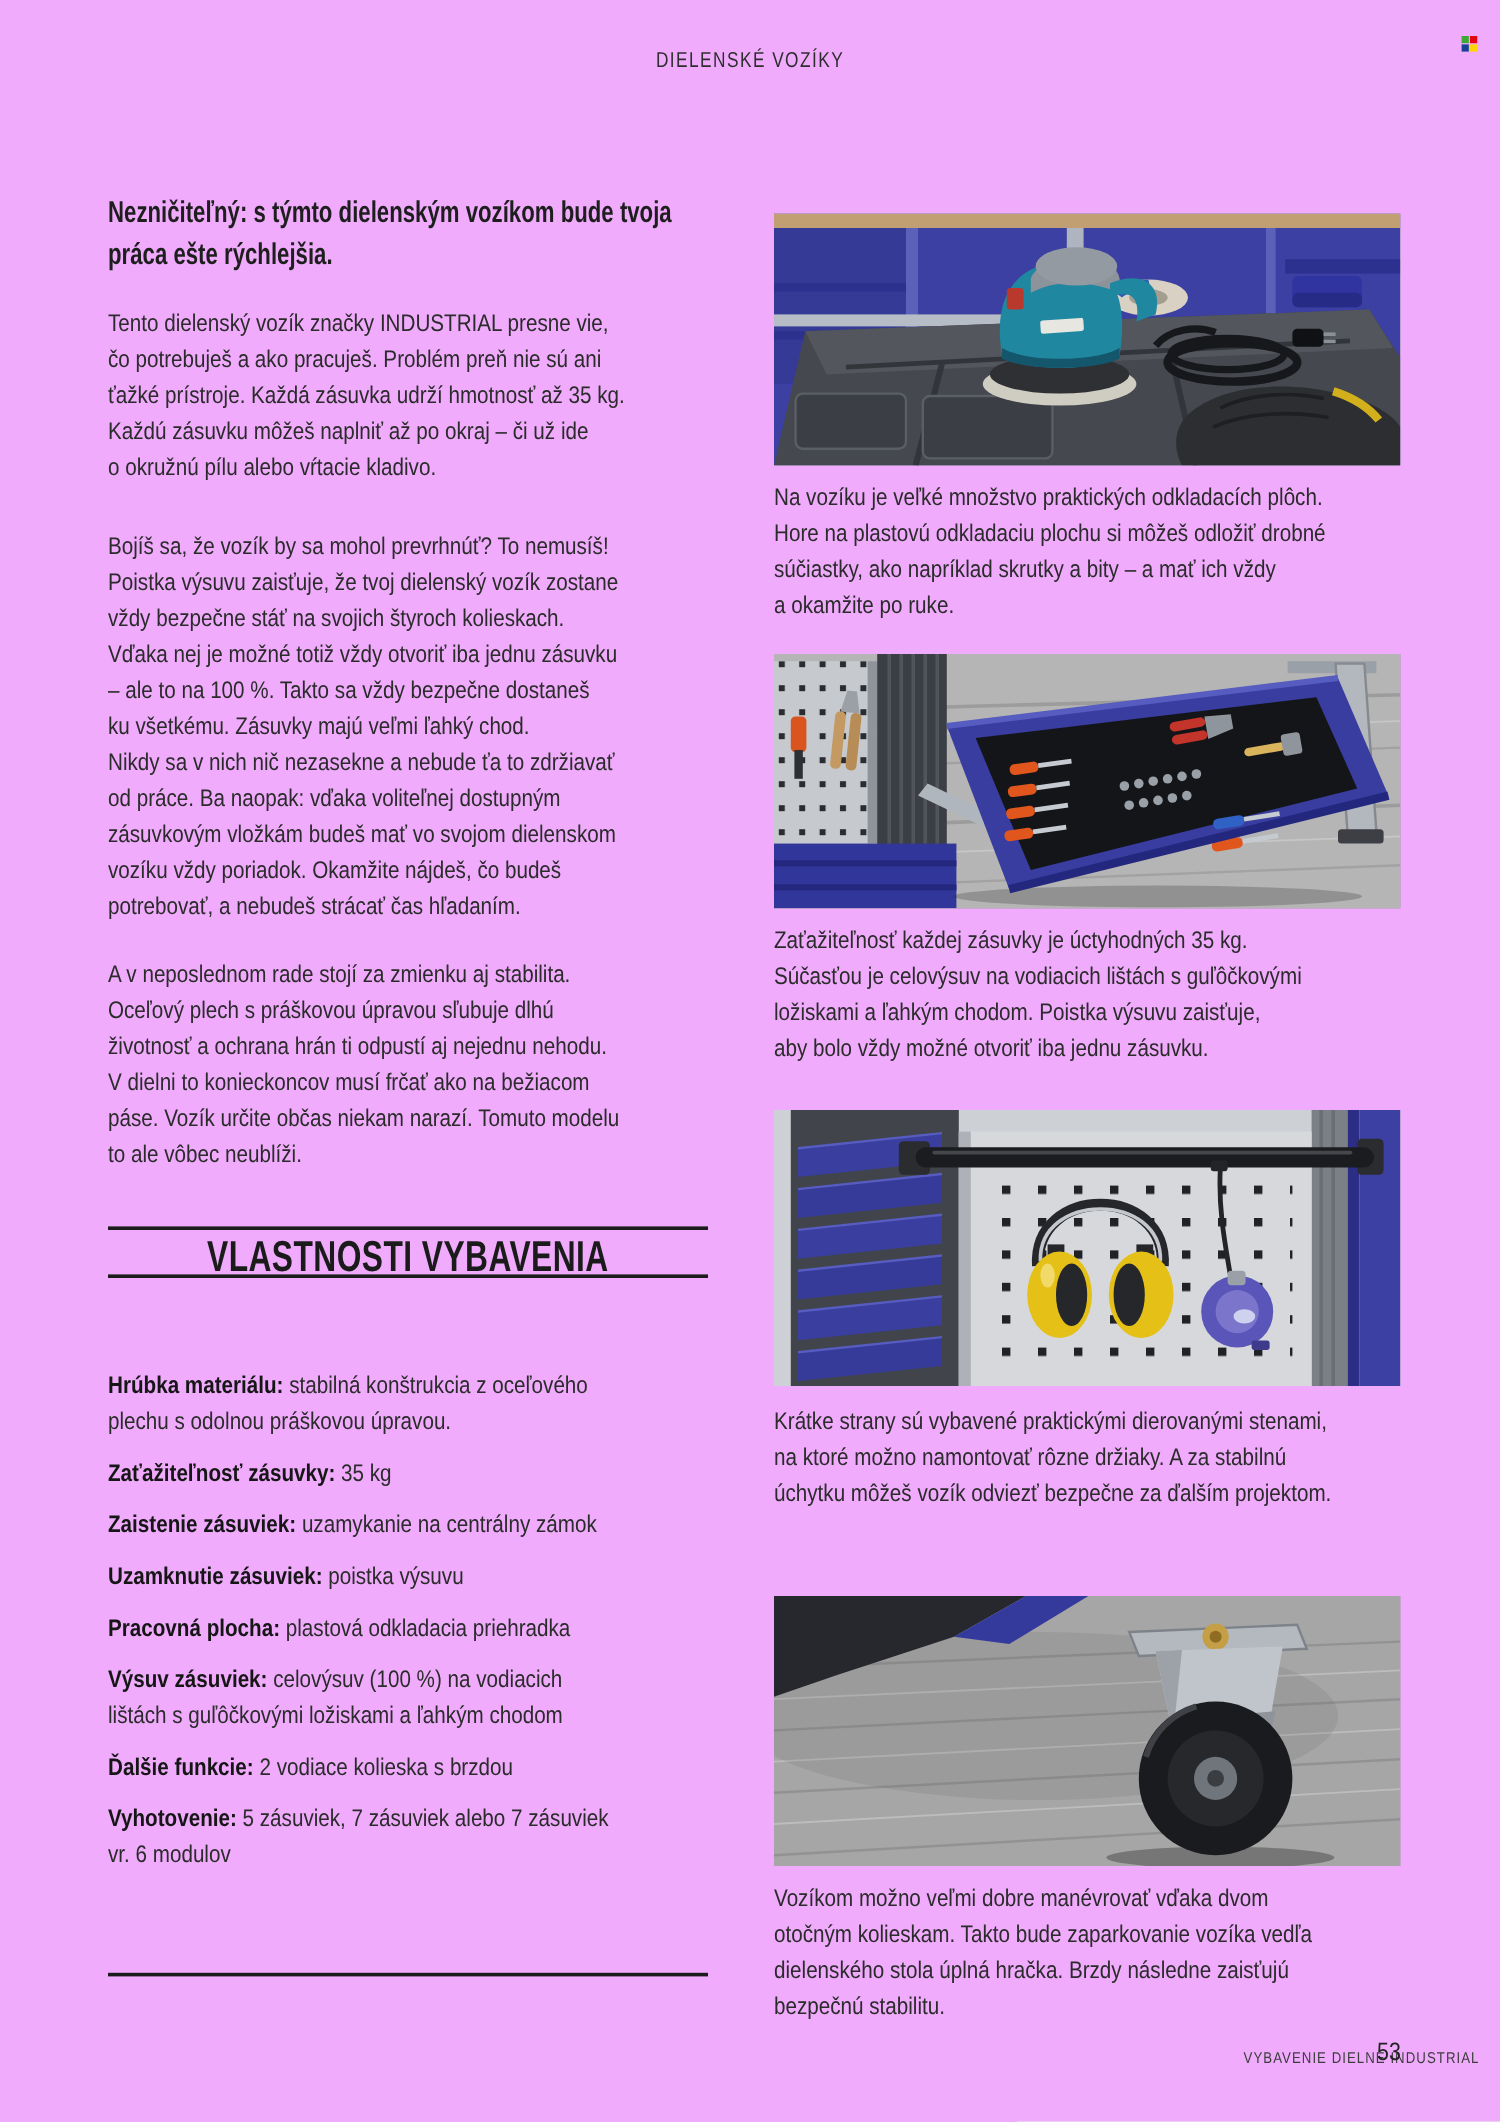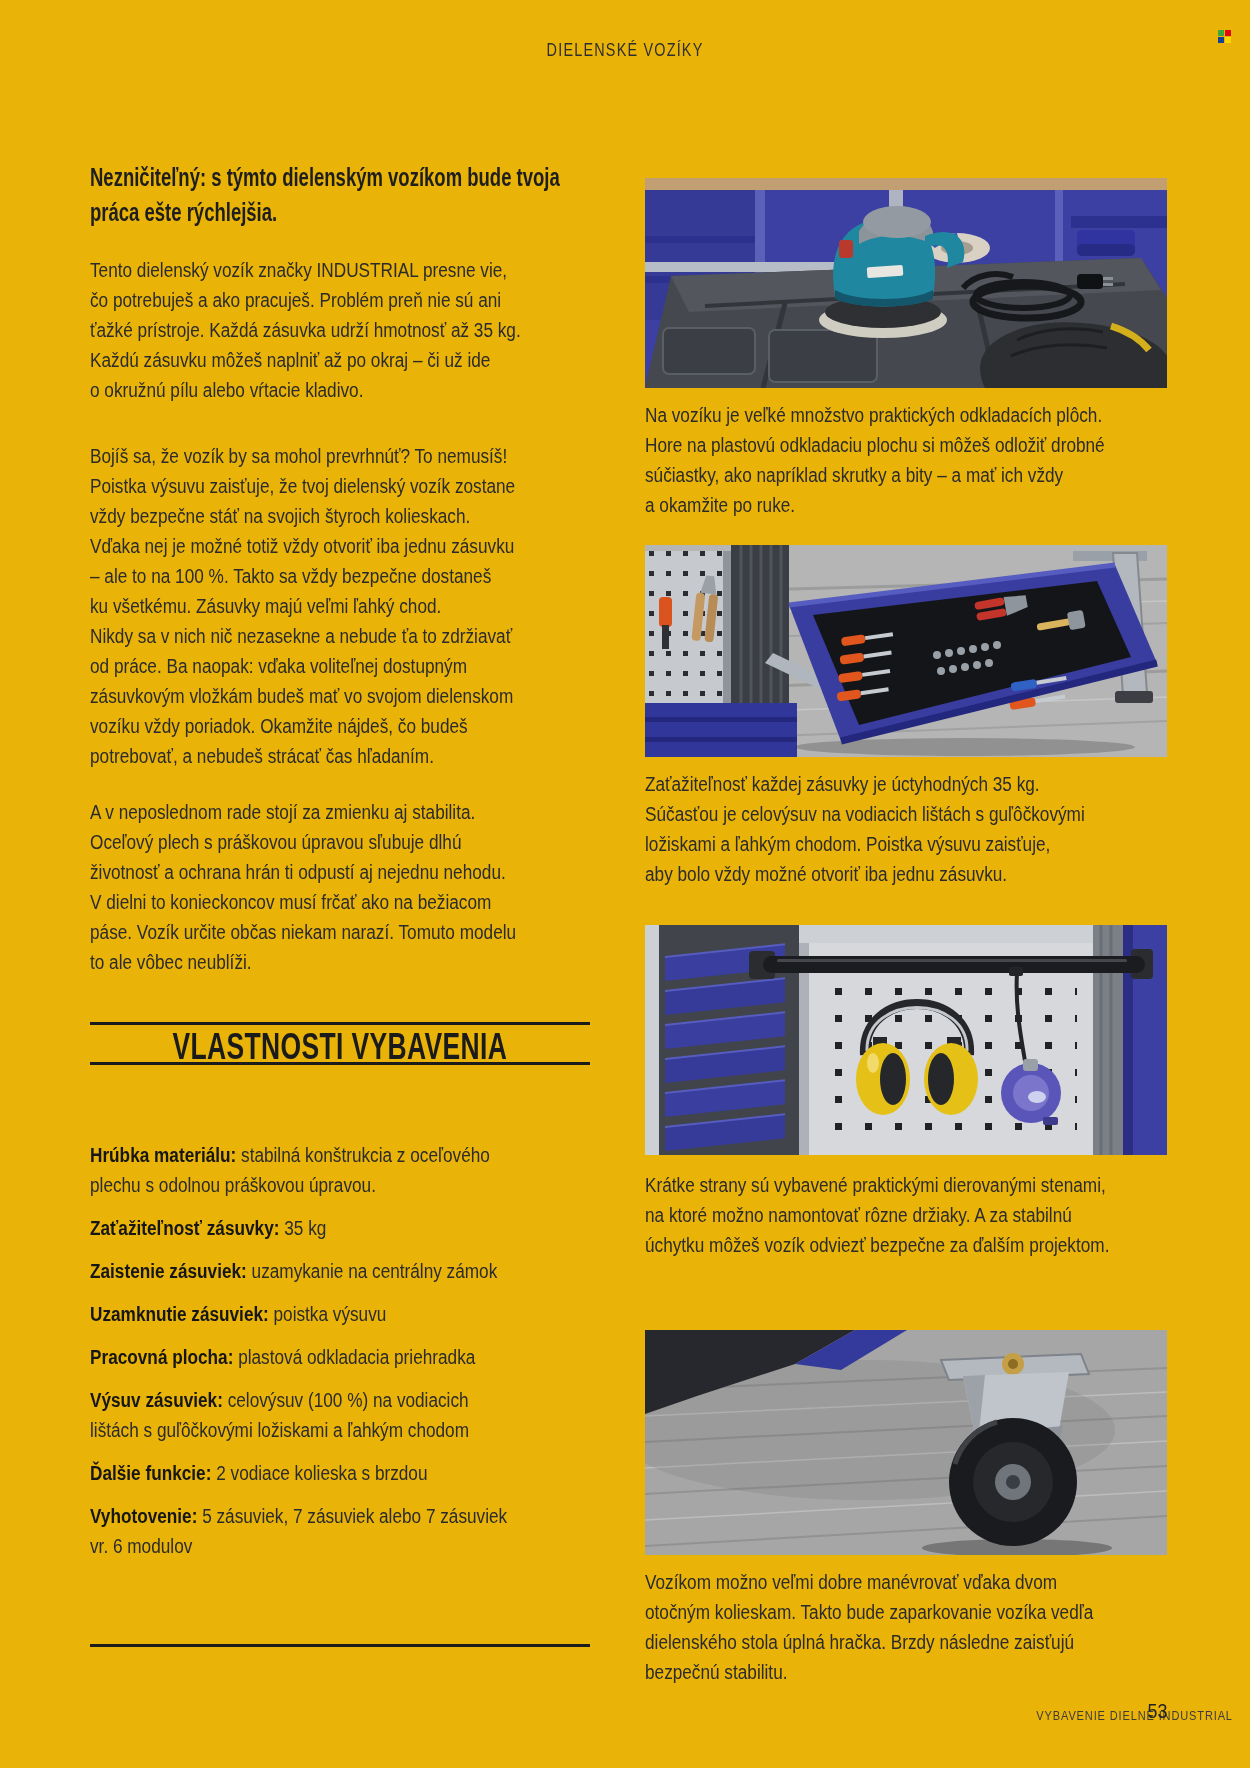--- a/index.html
+++ b/index.html
@@ -1,16 +1,16 @@
 <!DOCTYPE html>
 <html><head>
 <meta charset="utf-8">
 <style>
   html,body{margin:0;padding:0;background:#e8e8e8;}
-  .page{position:relative;width:1250px;height:1768px;background:#eab308;margin:0 auto;
+  .page{position:relative;width:1250px;height:1768px;background:#f0abfc;margin:0 auto;
         font-family:"Liberation Sans",sans-serif;color:#2b2b2b;overflow:hidden;}
 
   
   #hdr{position:absolute;top:40px;left:0;right:0;text-align:center;}
   #hdr span{display:inline-block;font-size:18px;letter-spacing:1.5px;color:#2e2e2e;
             transform:scaleX(.8);transform-origin:center;white-space:nowrap;}
   .logo{position:absolute;left:1218px;top:30px;width:13px;height:13px;
         display:grid;grid-template-columns:6px 6px;grid-template-rows:6px 6px;gap:1px;}
   .logo i{display:block;width:6px;height:6px;}
   .lg-g{background:#3aaa35}.lg-r{background:#e30613}.lg-b{background:#164194}.lg-y{background:#ffd500}

